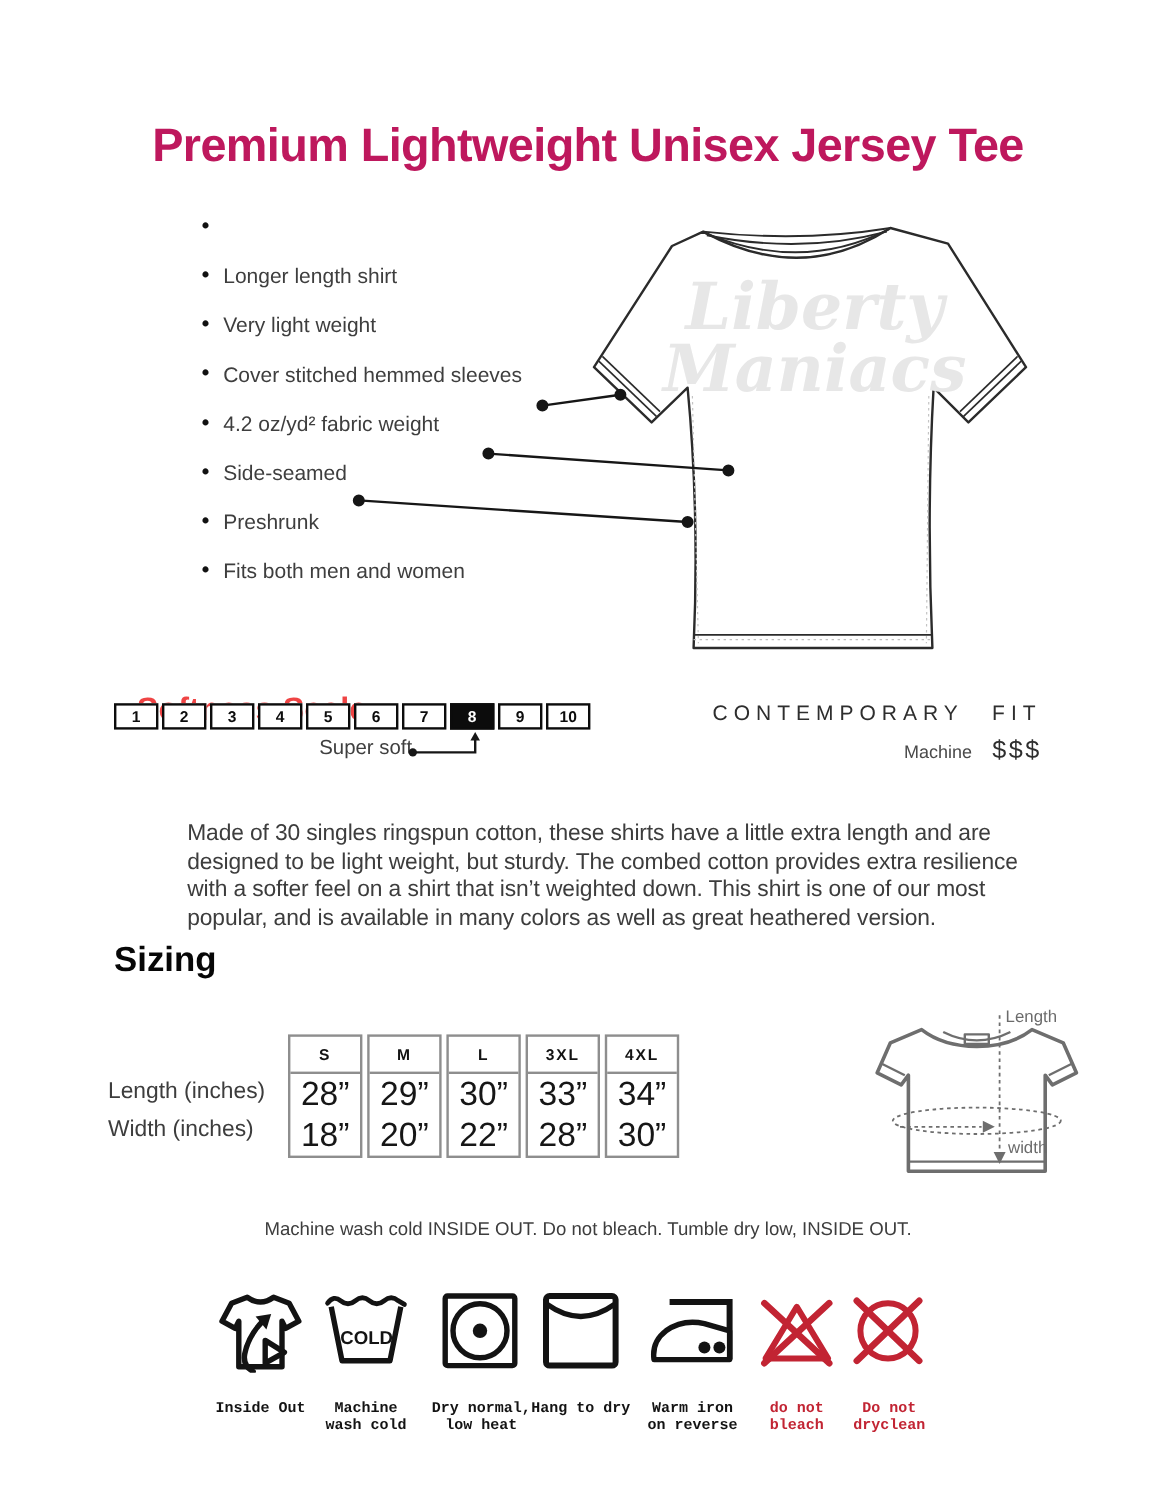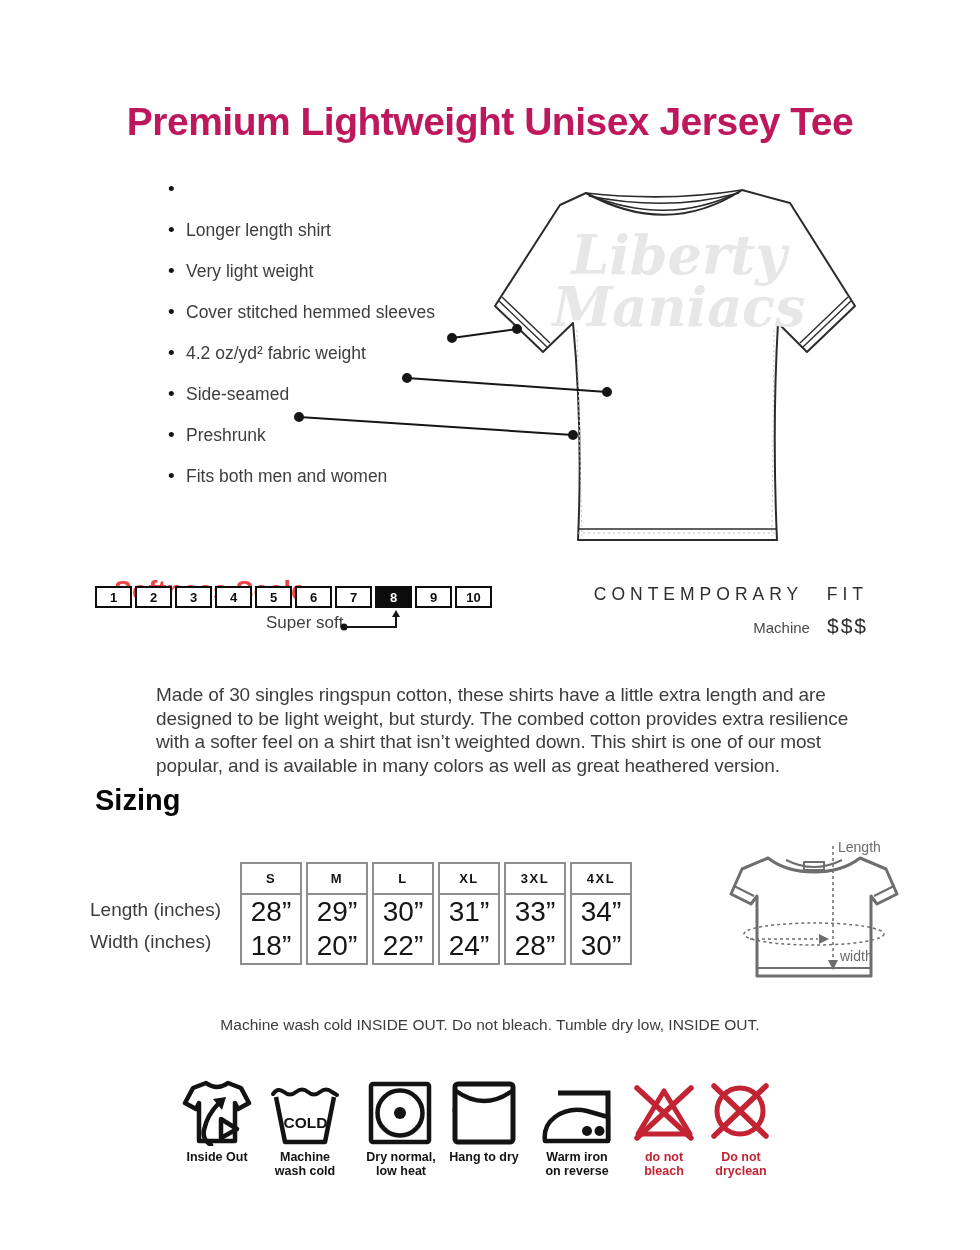--- a/index.html
+++ b/index.html
@@ -35,22 +35,22 @@
   .rowlab-width{position:absolute;left:90px;top:931px;font-size:19px;color:#3d3d3d;}
   .size-table{position:absolute;left:240px;top:862px;display:flex;gap:4px;}
   .size-col{box-sizing:border-box;width:62px;border:2px solid #8e8e8e;background:#fff;}
   .size-col .hd{height:29px;border-bottom:2px solid #8e8e8e;display:flex;align-items:center;justify-content:center;
         font-size:13px;font-weight:bold;letter-spacing:1.5px;color:#131313;}
   .size-col .cell{height:34px;display:flex;align-items:center;justify-content:center;
         font-size:28px;color:#161616;}
   
   .care-note{position:absolute;left:0;top:1016px;width:980px;text-align:center;font-size:15.5px;color:#3d3d3d;}
   .care-item{position:absolute;top:1076px;width:96px;text-align:center;}
-  .care-item .icw{height:70px;display:flex;align-items:flex-end;justify-content:center;}
-  .care-label{margin-top:5px;font-size:12.5px;font-weight:bold;line-height:13.5px;color:#131313;white-space:pre-line;}
+  .care-item .icw{height:70px;display:flex;align-items:flex-start;justify-content:center;}
+  .care-label{margin-top:22px;font-size:12.5px;font-weight:bold;line-height:13.5px;color:#131313;white-space:pre-line;font-family:Liberation Mono, monospace;}
   .care-label.red{color:#c22433;}
   .or-label{position:absolute;left:421px;top:1102px;font-size:14px;font-weight:800;color:#131313;padding-left:31px;}
 </style>
 </head>
 <body>
 
 <div class="page">
 
   <h1 class="page-title">Premium Lightweight Unisex Jersey Tee</h1>
 
@@ -168,25 +168,20 @@
       <div class="hd">M</div>
       <div class="cell">29”</div>
       <div class="cell">20”</div>
     </div>
     <div class="size-col">
       <div class="hd">L</div>
       <div class="cell">30”</div>
       <div class="cell">22”</div>
     </div>
     <div class="size-col">
-      <div class="hd">XL</div>
-      <div class="cell">31”</div>
-      <div class="cell">24”</div>
-    </div>
-    <div class="size-col">
       <div class="hd">3XL</div>
       <div class="cell">33”</div>
       <div class="cell">28”</div>
     </div>
     <div class="size-col">
       <div class="hd">4XL</div>
       <div class="cell">34”</div>
       <div class="cell">30”</div>
     </div>
   </div>

